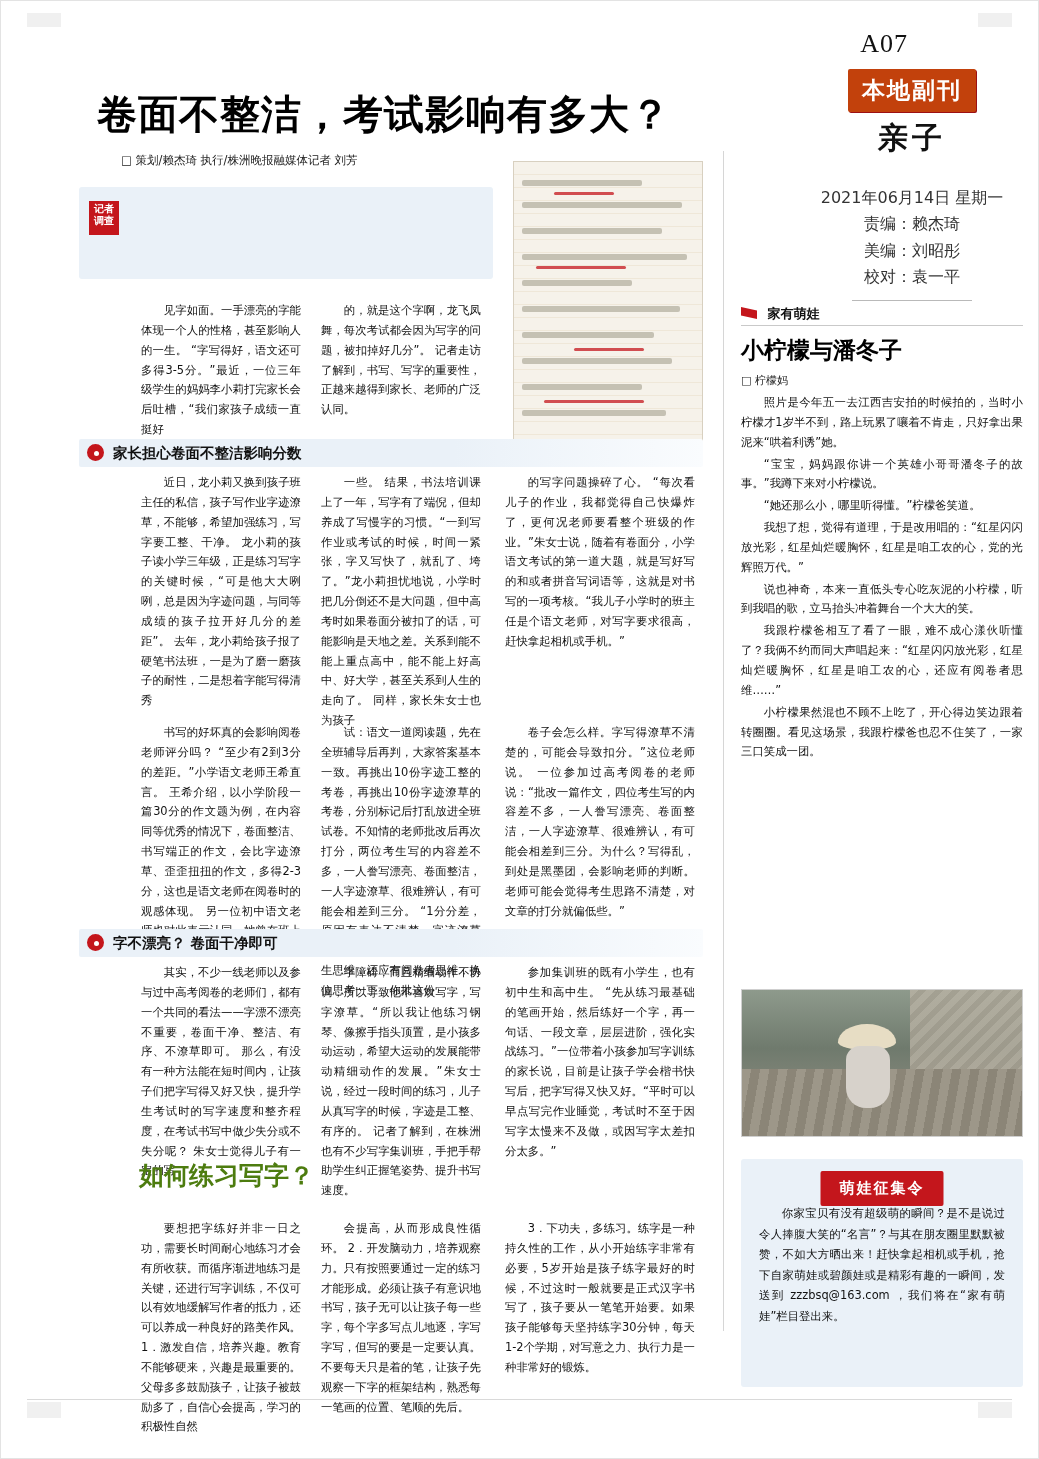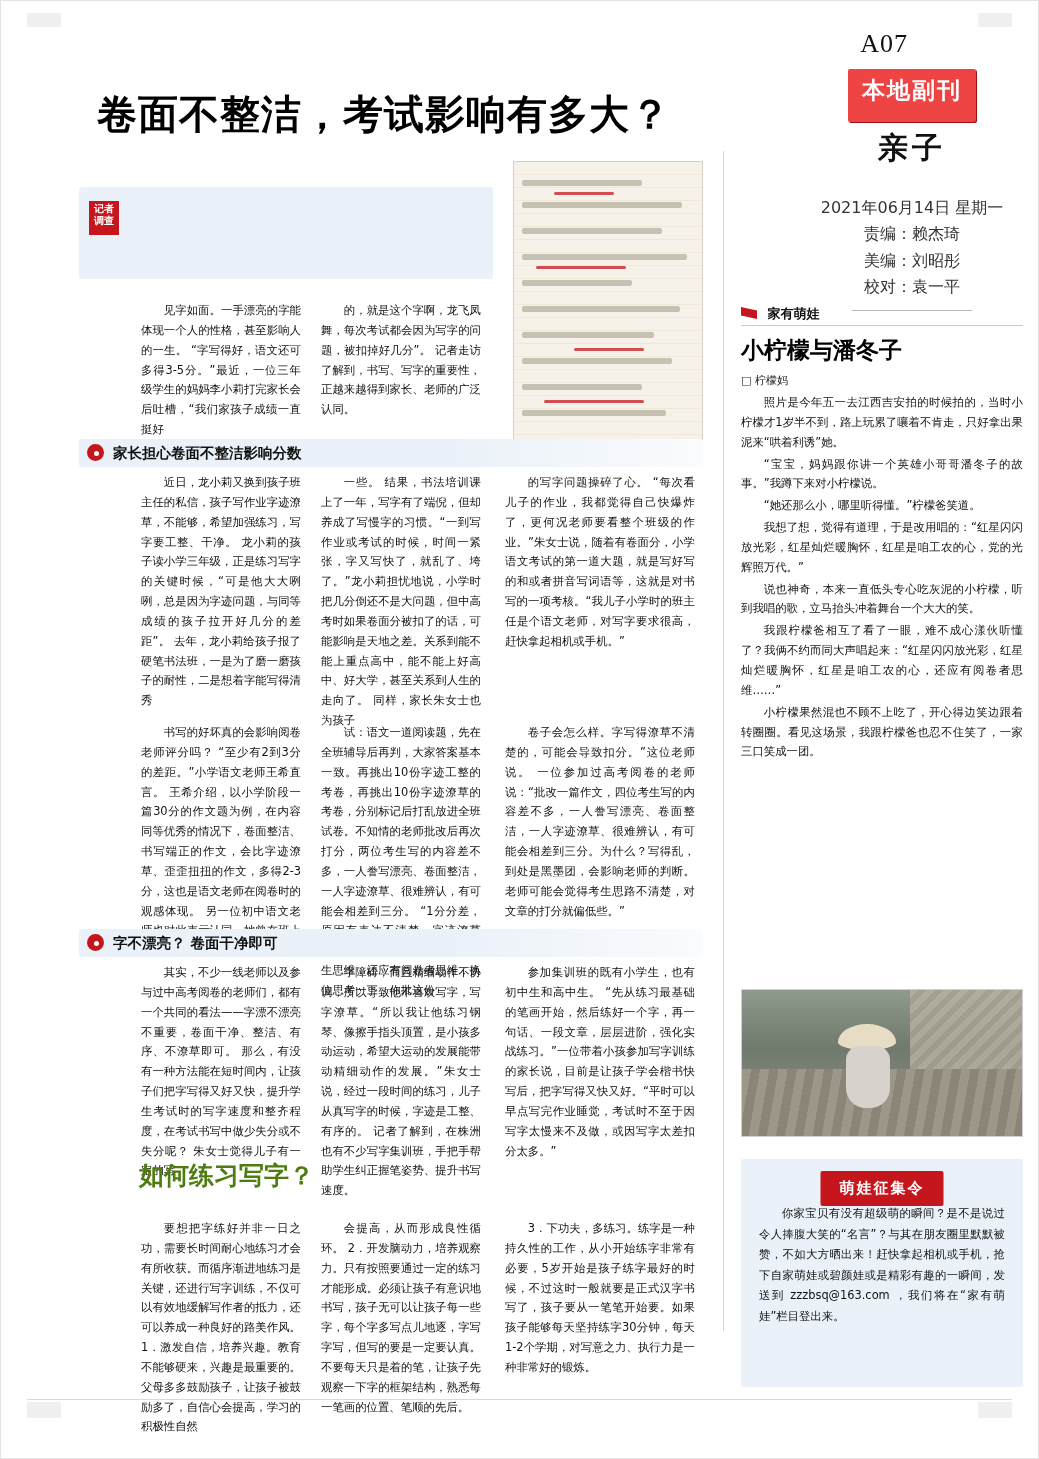--- a/index.html
+++ b/index.html
@@ -23,23 +23,23 @@
     font-size:26px;letter-spacing:1px;color:#111;
     font-family:"Liberation Serif",serif;
   }
   
   .masthead{
     position:absolute;top:68px;right:26px;width:200px;
     text-align:center;
   }
   .stamp{
     display:inline-block;
-    background:#ef4444;color:#fff;
+    background:#c2410c;color:#fff;
     font-size:23px;font-weight:bold;
-    padding:6px 14px 16px;
+    padding:6px 14px 6px;
     letter-spacing:2px;
     border-radius:2px;
     font-family:"DejaVu Sans",sans-serif;
     box-shadow:1px 1px 0 #9c1014;
   }
   .stamp-sub{
     margin-top:6px;
     font-size:30px;font-weight:bold;letter-spacing:4px;
     font-family:"Liberation Serif",serif;
   }
@@ -210,20 +210,21 @@
     <div class="masthead-meta">
       <div>2021年06月14日 星期一</div>
       <div>责编：赖杰琦</div>
       <div>美编：刘昭彤</div>
       <div>校对：袁一平</div>
     </div>
     <div class="masthead-rule"></div>
   </div>
 
   <div class="headline">卷面不整洁，考试影响有多大？</div>
+  <div class="byline">□ 策划/赖杰琦 执行/株洲晚报融媒体记者 刘芳</div>
 
   <div class="lead">
     <div class="lead-tag">记者调查</div>
   </div>
 
   <div class="hw-photo">
     <div class="scribble" style="top:18px;width:120px;"></div>
     <div class="scribble" style="top:40px;width:160px;"></div>
     <div class="scribble" style="top:66px;width:140px;"></div>
     <div class="scribble" style="top:92px;width:165px;"></div>

